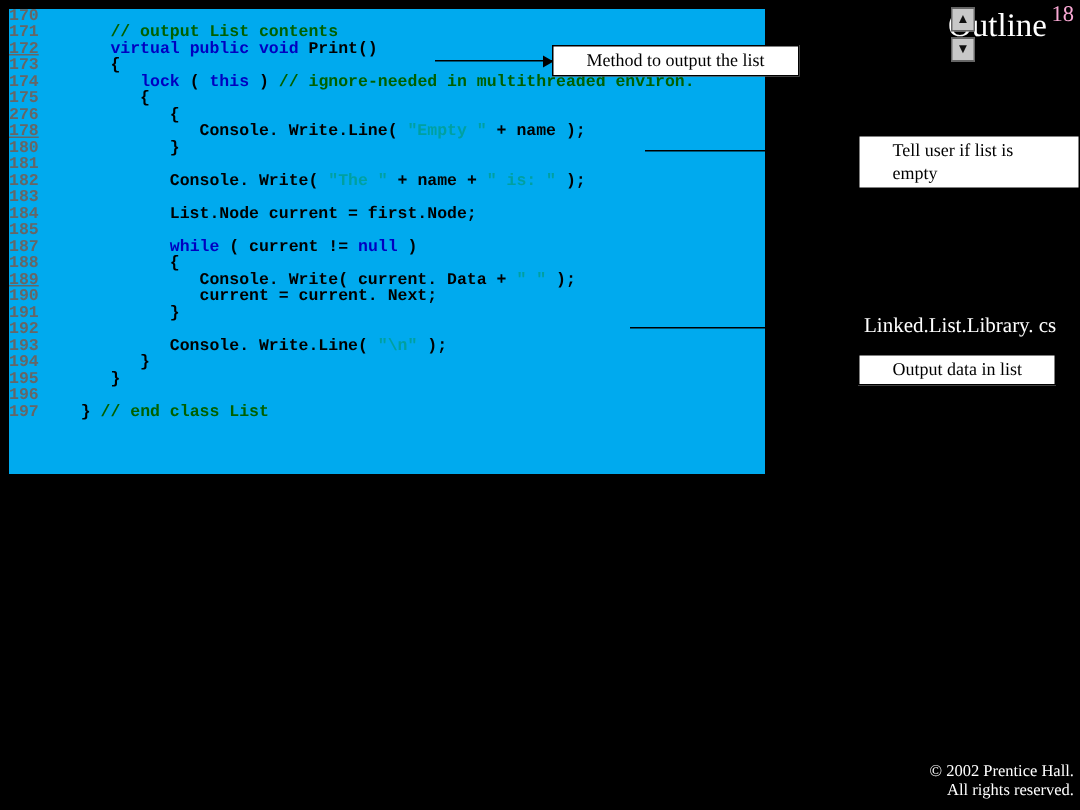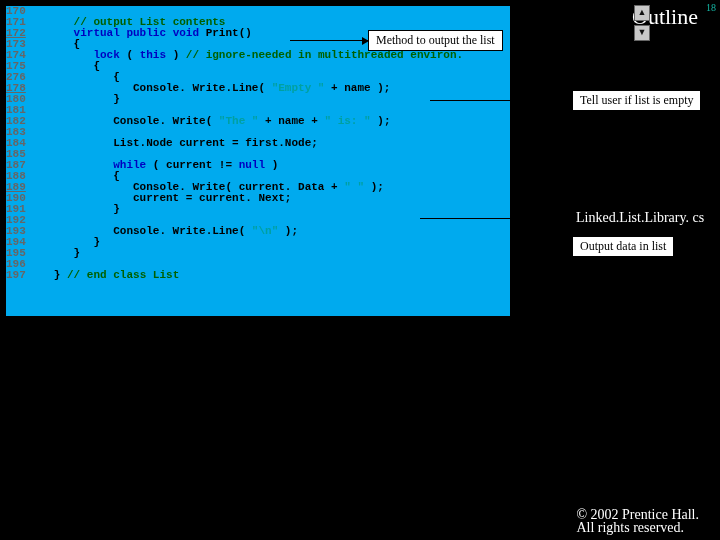--- a/index.html
+++ b/index.html
@@ -4,28 +4,28 @@
 <style>
   html,body{margin:0;padding:0;width:720px;height:540px;background:#000;font-family:"Times New Roman",serif;overflow:hidden}
   .page{position:relative;width:720px;height:540px}
   .codepane{position:absolute;left:6px;top:6px;width:504px;height:310px;background:#00aaee;font-family:"Courier New",monospace;font-size:11px;line-height:11px;color:#000;font-weight:bold}
   .codeline{white-space:pre;height:11px}
   .gut{display:inline-block;width:28px;color:#666}
   .u{text-decoration:underline}
   .cm{color:#006000}
   .kw{color:#0000c0}
   .str{color:#00a0a0}
-  .callout{position:absolute;background:#fff;border:1px solid #000;font-family:"Times New Roman",serif;font-size:12px;padding:2px 7px}
+  .callout{position:absolute;background:#fff;border:1px solid #000;font-family:"Times New Roman",serif;font-size:12px;padding:2px 22px}
   .arrow{position:absolute;height:1px;background:#000}
   .arrow::after{content:"";position:absolute;right:-1px;top:-3px;border-left:7px solid #000;border-top:4px solid transparent;border-bottom:4px solid transparent}
   .outline{position:absolute;right:22px;top:4px;color:#fff;font-size:22px}
-  .slidenum{position:absolute;right:4px;top:2px;color:#14b8a6;font-size:10px}
+  .slidenum{position:absolute;right:4px;top:2px;color:#f9a8d4;font-size:15px}
   .scrollbtn{position:absolute;right:70px;width:14px;height:14px;background:#c8c8c8;border:1px solid #666;color:#111;font-size:9px;text-align:center;line-height:13px}
   .filelabel{position:absolute;right:4px;top:210px;width:140px;color:#fff;font-size:14px;line-height:16px}
-  .copyright{position:absolute;right:21px;bottom:6px;color:#fff;font-size:14px;line-height:13px}
+  .copyright{position:absolute;right:4px;bottom:6px;color:#fff;font-size:11px;text-align:right;line-height:13px}
 </style>
 </head>
 <body>
 
 <div class="page">
 
   <div class="slidenum">18</div>
   <div class="outline">Outline</div>
   <div class="scrollbtn" style="top:5px">▲</div>
   <div class="scrollbtn" style="top:25px">▼</div>

